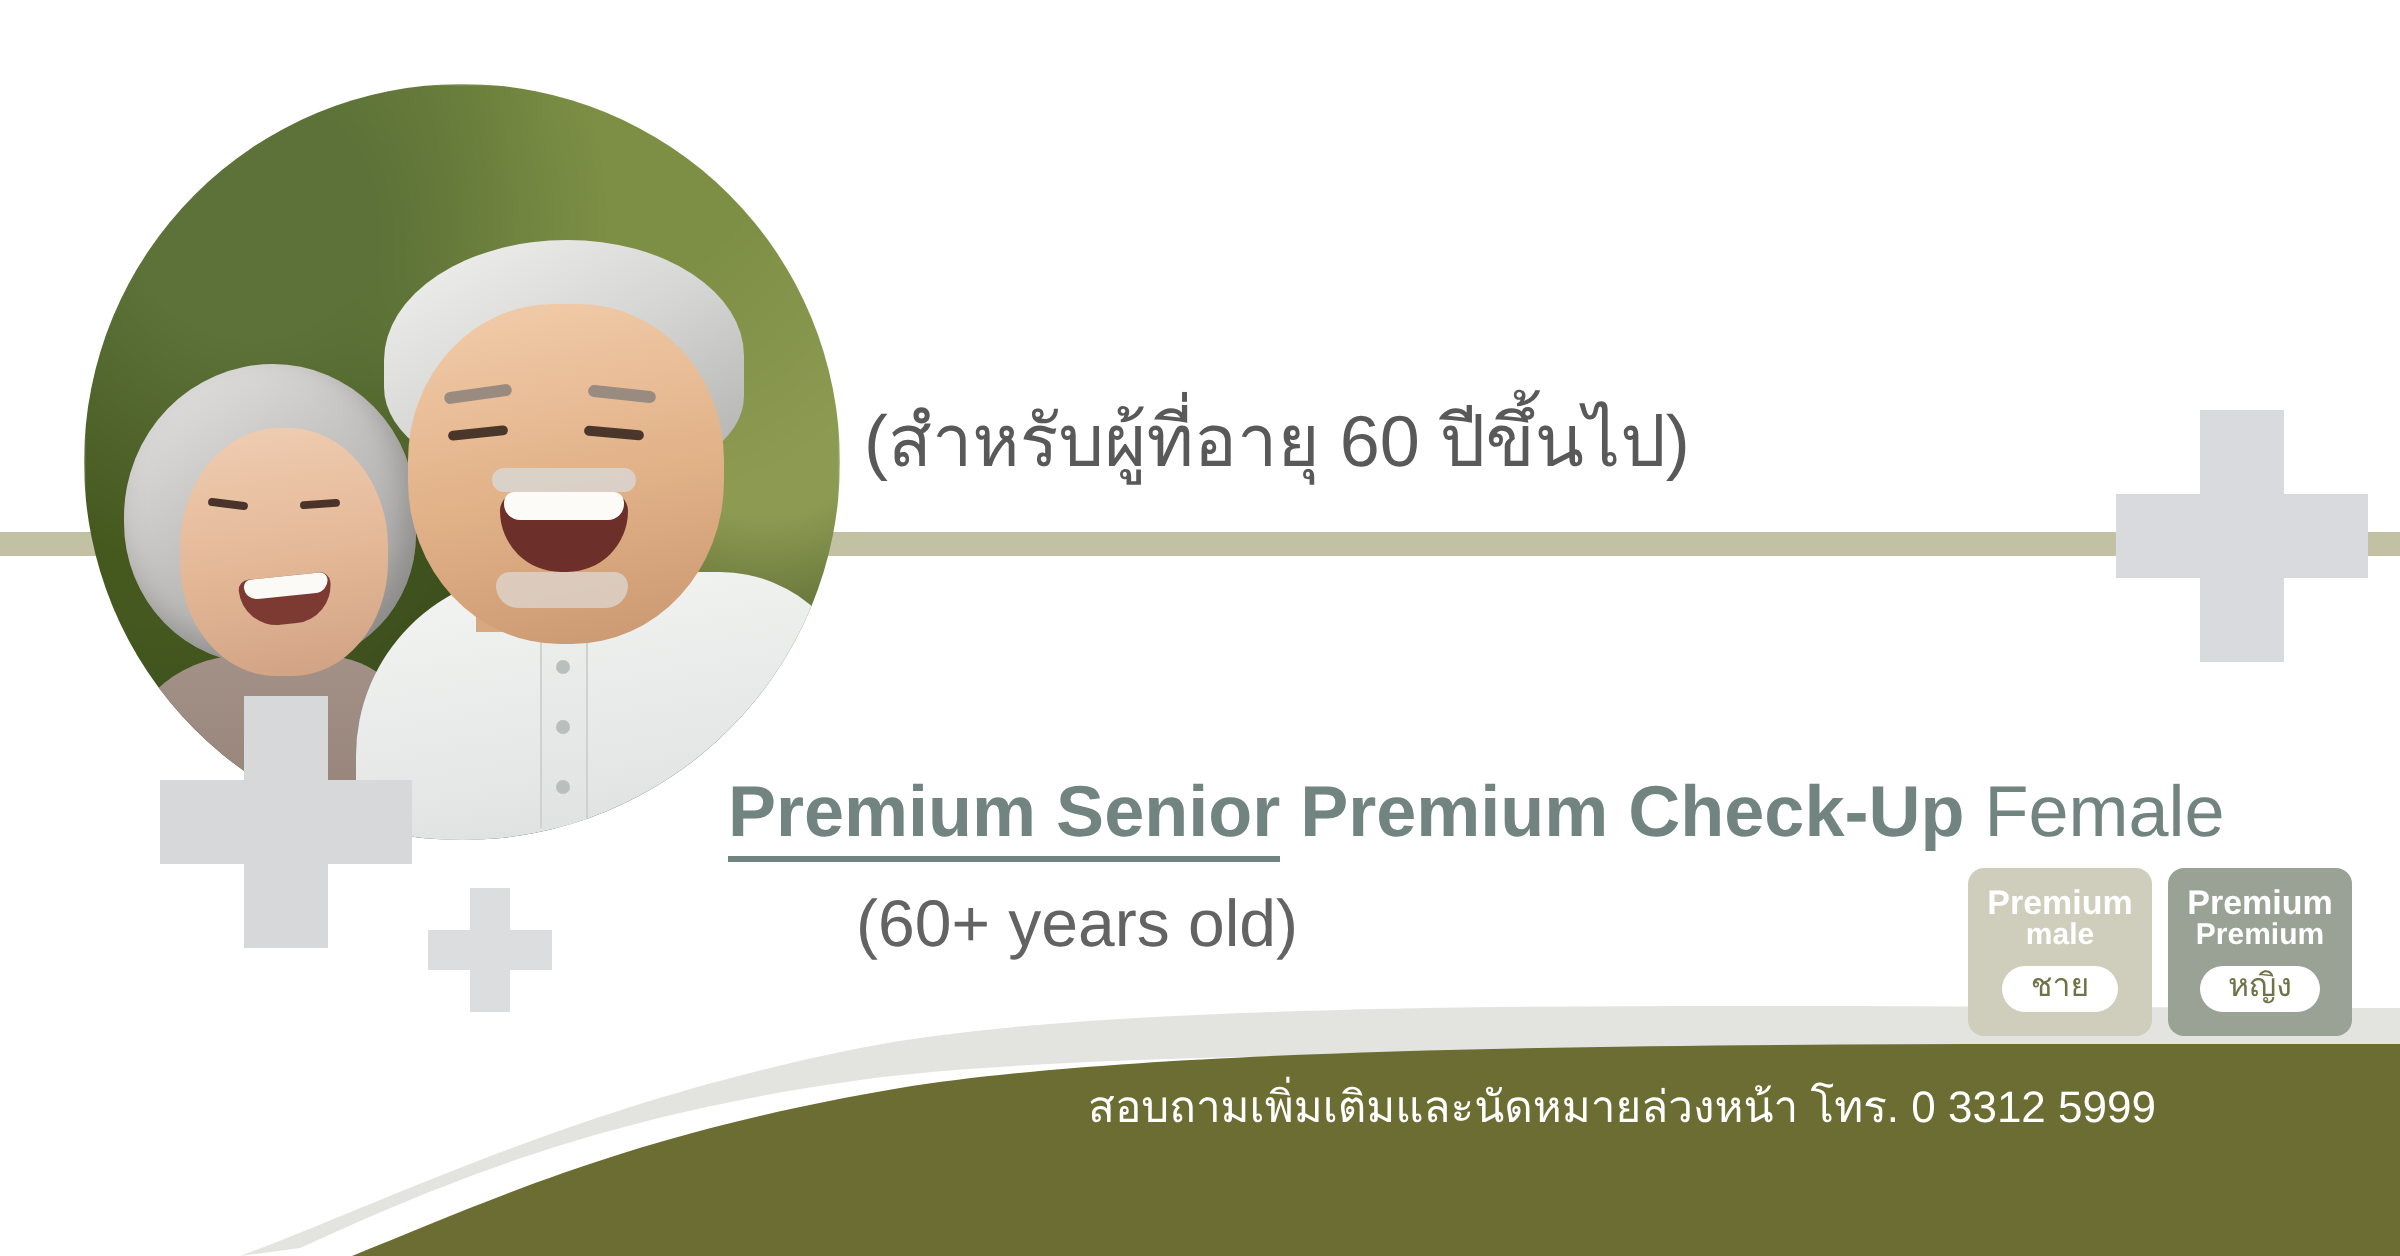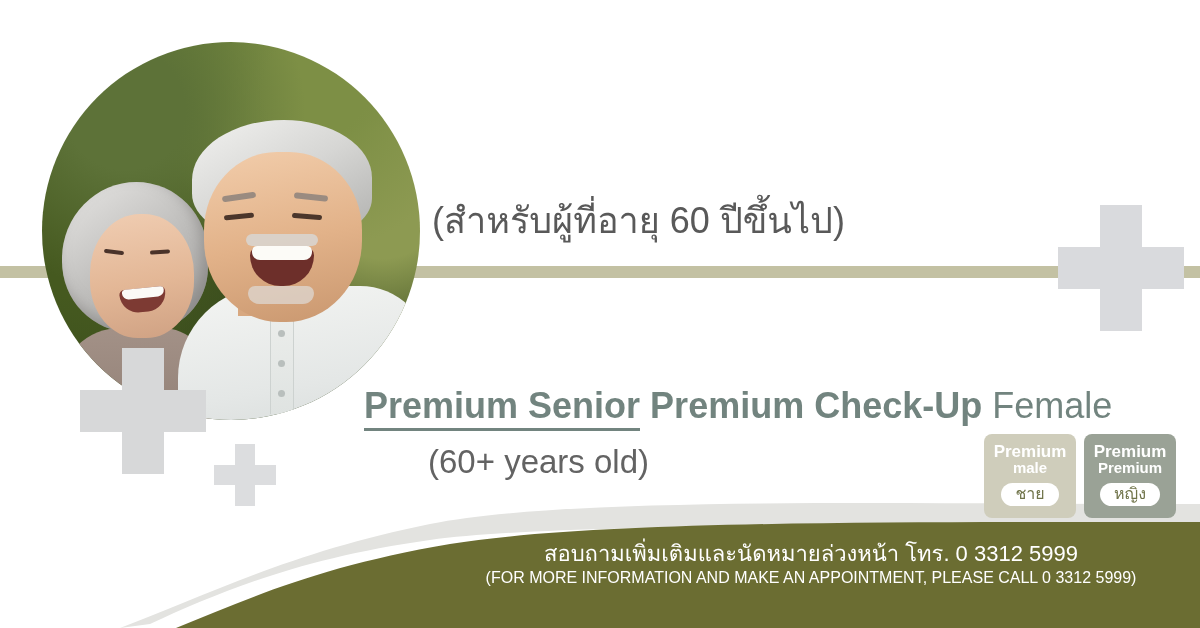--- a/index.html
+++ b/index.html
@@ -460,17 +460,16 @@
   </div>
 
   <svg class="footer-band" viewBox="0 0 1200 128" preserveAspectRatio="none">
     <path d="M1200,2 L1200,128 L120,128 C200,100 280,58 420,26 C560,-2 900,2 1200,2 Z" fill="#ffffff"></path>
     <path d="M1200,4 L1200,30 C900,26 560,22 430,40 C300,58 220,92 150,124 L120,128 C200,98 290,52 430,24 C570,-4 900,4 1200,4 Z" fill="#e3e3e0"></path>
     <path d="M1200,22 L1200,128 L176,128 C250,98 320,66 450,44 C600,20 900,22 1200,22 Z" fill="#6b6d32"></path>
   </svg>
 
   <div class="footer-text">
     <div class="f1">สอบถามเพิ่มเติมและนัดหมายล่วงหน้า โทร. 0 3312 5999</div>
-    <div class="f2">(FOR MORE INFORMATION AND MAKE AN APPOINTMENT, PLEASE CALL 0 3312 5999)</div>
   </div>
 
 
 </div>
 
 </body></html>

